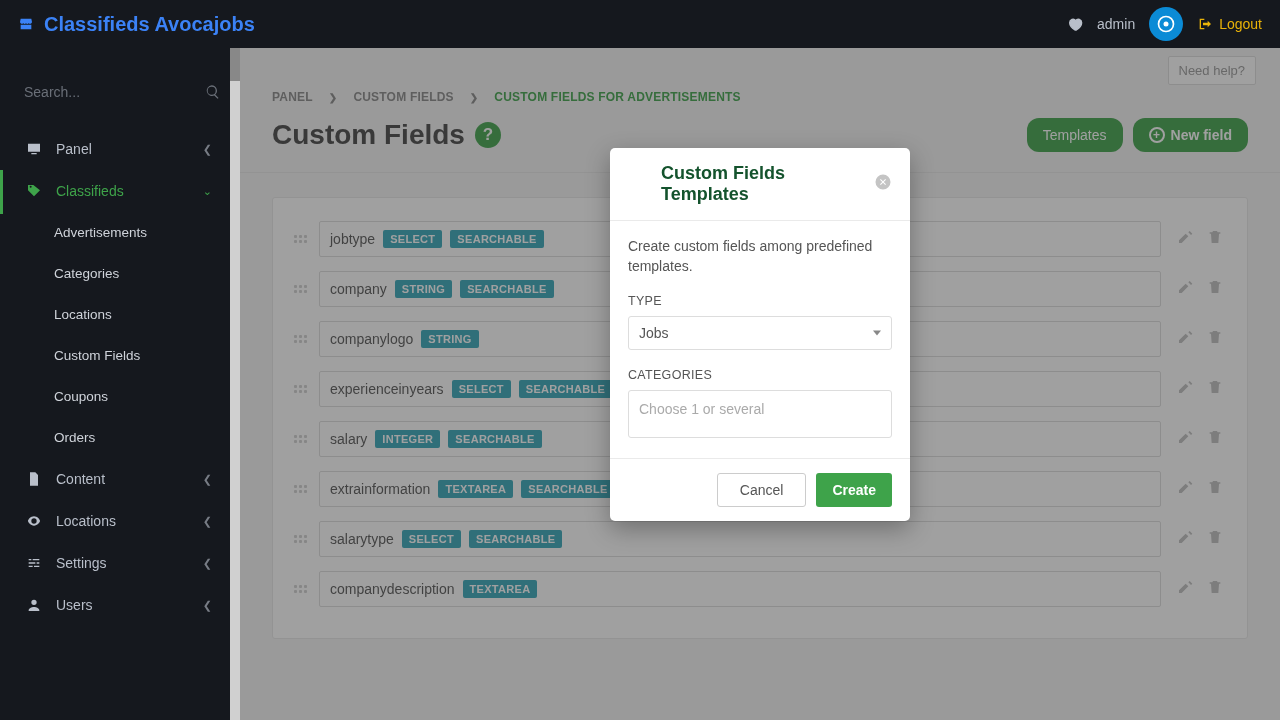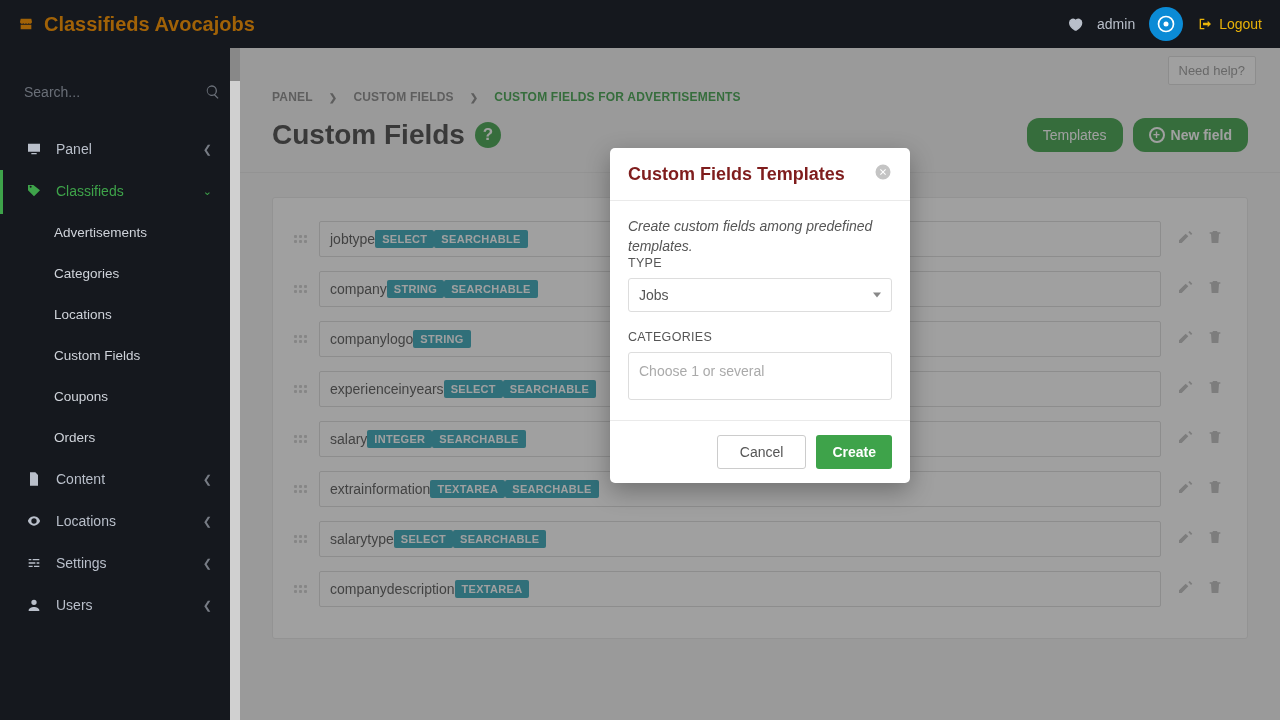--- a/index.html
+++ b/index.html
@@ -1,20 +1,20 @@
 <!DOCTYPE html>
 <html><head>
 <meta charset="utf-8">
 <style>
   * { box-sizing: border-box; margin: 0; padding: 0; }
   html, body { width: 1280px; height: 720px; font-family: -apple-system, "Helvetica Neue", Arial, sans-serif; overflow: hidden; background: #f4f4f4; }
 
   
   .topbar { position: absolute; top: 0; left: 0; right: 0; height: 48px; background: #15181e; display: flex; align-items: center; padding: 0 18px; color: #b9bfca; }
-  .brand { display: flex; align-items: center; gap: 10px; font-size: 20px; font-weight: 700; color: #a16207; }
+  .brand { display: flex; align-items: center; gap: 10px; font-size: 20px; font-weight: 700; color: #3b82f6; }
   .brand svg { fill: #c2c7cf; }
   .top-right { margin-left: auto; display: flex; align-items: center; gap: 14px; font-size: 14px; color: #b9bfca; }
   .avatar-circle { width: 34px; height: 34px; border-radius: 50%; background: #0b8bd6; display: flex; align-items: center; justify-content: center; }
   .avatar-circle svg { fill: #fff; }
   .logout { display: flex; align-items: center; gap: 6px; cursor: pointer; color: #eab308; }
 
   
   .sidebar { position: absolute; top: 48px; left: 0; width: 230px; bottom: 0; background: #15181e; color: #b9bfca; font-size: 14px; }
   .sb-scroll-edge { position:absolute; right:-10px; top:0; bottom:0; width:10px; background:#d0d0d0;}
   .sb-scroll-thumb { position:absolute; right:-10px; top:0; width:10px; height:33px; background:#888;}
@@ -43,34 +43,34 @@
   .help-circle { width: 26px; height: 26px; border-radius: 50%; background: #3ea34a; color: #fff; font-weight: 700; display:flex; align-items:center; justify-content:center; font-size:17px;}
   .head-actions { margin-left: auto; display: flex; gap: 10px; }
   .btn-green { background: #3ea34a; color: #fff; border: none; padding: 9px 16px; border-radius: 12px; font-size: 14px; cursor: pointer; display:flex; align-items:center; gap:6px;}
   .btn-green.strong { font-weight:700;}
   .plus-circ { width:16px; height:16px; border:2px solid #fff; border-radius:50%; display:inline-flex; align-items:center; justify-content:center; font-size:12px; line-height:1;}
 
   .panel-box { margin: 24px 32px; border: 1px solid #e7e7e7; border-radius: 3px; background: #fff; padding: 16px 20px 24px; }
   .field-row { display: flex; align-items: center; padding: 7px 0; gap: 12px; }
   .grip { width: 14px; color: #cfcfcf; cursor: grab; display:flex; flex-wrap:wrap; gap:2px; justify-content:center;}
   .grip span{width:3px;height:3px;background:#cfcfcf;border-radius:1px;}
-  .field-body { flex: 1; border: 1px solid #ddd; padding: 8px 10px; border-radius: 2px; display: flex; align-items: center; font-size: 14px; color: #555; }
+  .field-body { flex: 1; border: 1px solid #ddd; padding: 8px 10px; border-radius: 2px; display: flex; align-items: center; gap: 8px; font-size: 14px; color: #555; }
   .tag { background: #33a6b8; color: #fff; font-size: 11px; font-weight: 700; padding: 3px 7px; border-radius: 2px; letter-spacing: .3px; }
   .row-actions { display: flex; gap: 14px; color: #bfbfbf; padding: 0 4px;}
   .row-actions svg { fill: #bfbfbf; cursor:pointer; }
 
   
   .overlay { position: absolute; inset: 0; background: rgba(45,45,45,0.45); }
   .modal { position: absolute; top: 100px; left: 50%; transform: translateX(-50%); width: 300px; background: #fff; border-radius: 5px; box-shadow: 0 8px 24px rgba(0,0,0,.3); }
   .modal-head { display: flex; align-items: center; padding: 15px 18px; border-bottom: 1px solid #eaeaea; }
-  .modal-head h2 { font-size: 18px; color: #7f1d1d; font-weight: 600; }
+  .modal-head h2 { font-size: 18px; color: #14532d; font-weight: 600; margin-left: 33px; }
   .modal-close { margin-left: auto; color: #c4c4c4; cursor: pointer; }
   .modal-close svg{fill:#c4c4c4;}
   .modal-body { padding: 16px 18px 20px; font-size: 14px; color: #555; }
-  .modal-desc { line-height: 1.4; font-style: italic; }
+  .modal-desc { margin-bottom: 18px; line-height: 1.4; }
   .form-label { font-size: 12.5px; font-weight: 400; color: #555; letter-spacing: .3px; margin-bottom: 8px; display:block;}
   .select-box { border: 1px solid #ddd; border-radius: 3px; padding: 8px 28px 8px 10px; font-size: 14px; color: #555; position:relative; cursor:pointer; margin-bottom: 18px;}
   .select-box .caret { position:absolute; right:10px; top:50%; transform:translateY(-50%); width:0; height:0; border-left:4px solid transparent; border-right:4px solid transparent; border-top:5px solid #888;}
   .multi-box { border: 1px solid #ddd; border-radius: 3px; padding: 10px; height: 48px; display:flex; align-items:flex-start;}
   .multi-box input { border:none; outline:none; font-size:14px; color:#999; width:100%; }
   .multi-box input::placeholder{color:#aaa;}
   .modal-foot { display: flex; justify-content: flex-end; gap: 10px; padding: 14px 18px; border-top: 1px solid #eaeaea; }
   .btn-plain { background: #fff; border: 1px solid #ccc; color: #555; padding: 8px 22px; border-radius: 3px; font-size: 14px; cursor: pointer; }
   .btn-create { background: #3ea34a; color: #fff; border: none; padding: 8px 16px; border-radius: 3px; font-size: 14px; font-weight: 700; cursor: pointer; }
 </style>

